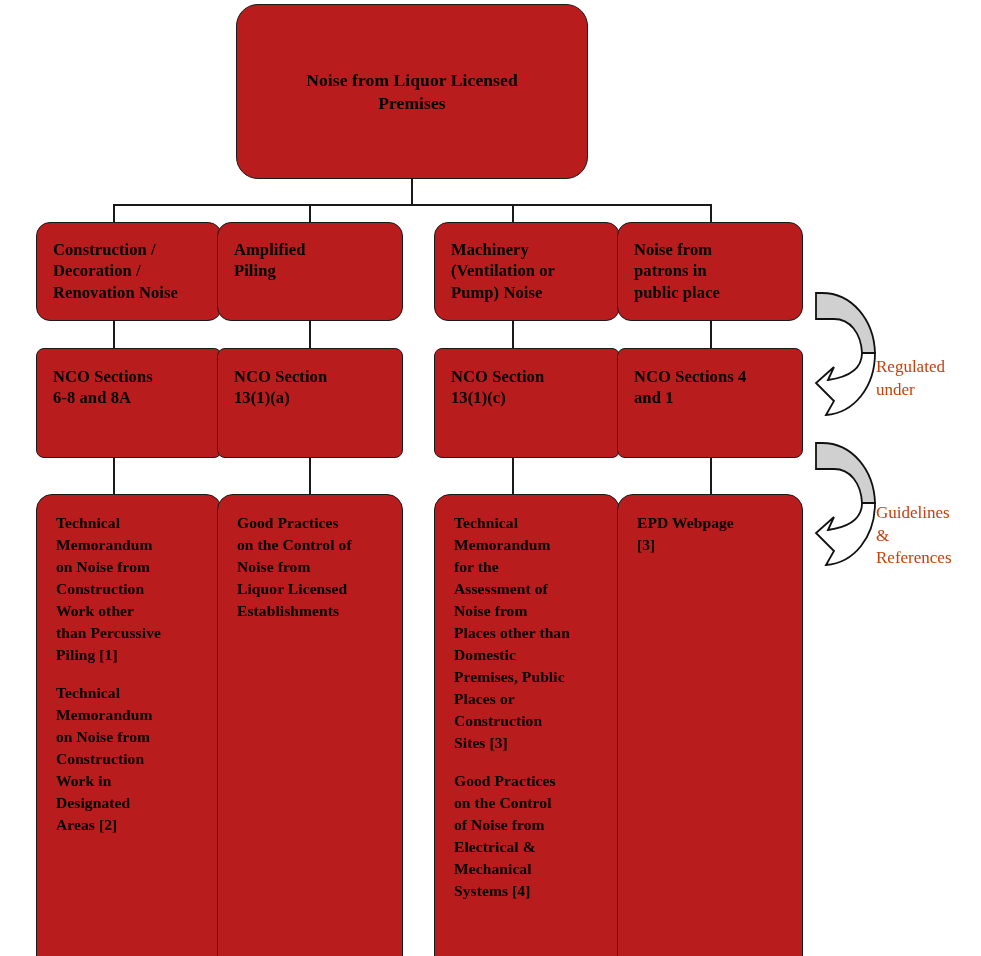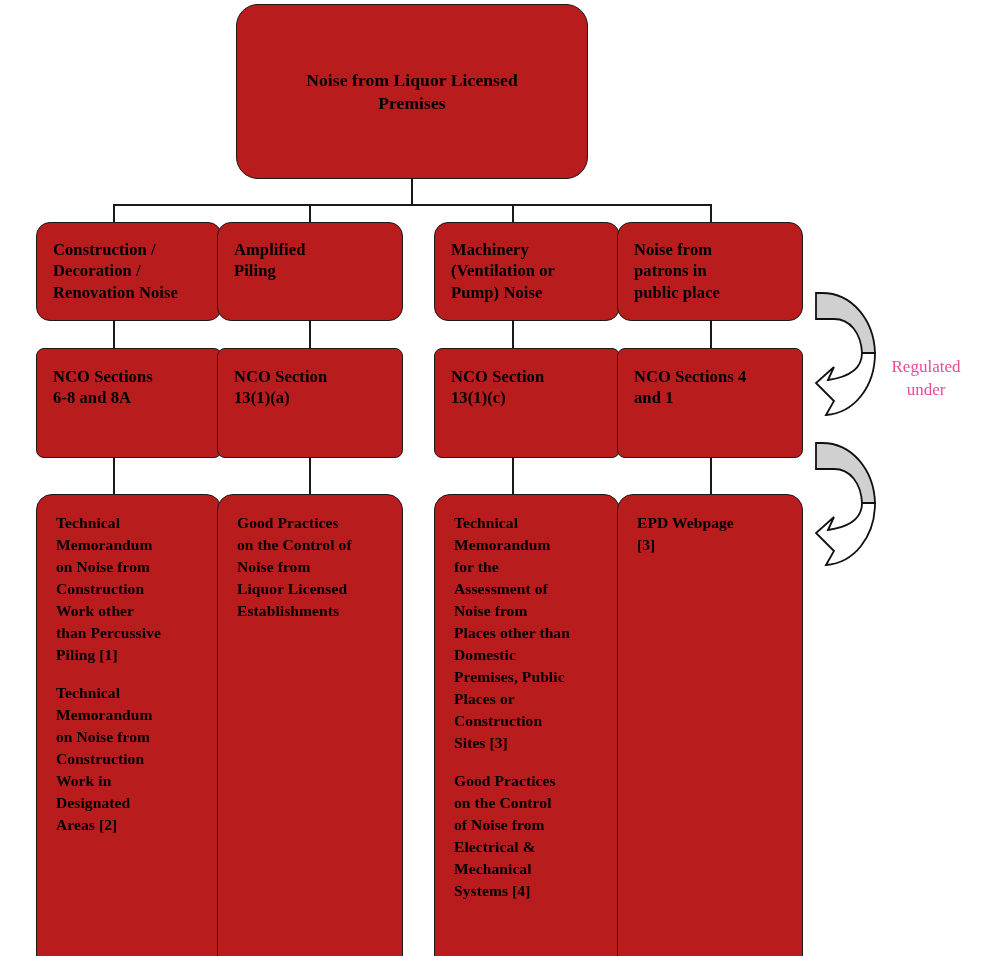--- a/index.html
+++ b/index.html
@@ -94,23 +94,22 @@
     height: 132px;
   }
   .arrow-1 { left: 812px; top: 287px; }
   .arrow-2 { left: 812px; top: 437px; }
 
   
   .side-label {
     position: absolute;
     font-size: 17px;
     line-height: 1.32;
-    text-align: center;
     white-space: pre-line;
-    color: #ec4899;
+    color: #c2410c;
   }
   .label-1 { left: 876px; top: 334px; width: 100px; }
   .label-2 { left: 876px; top: 480px; width: 104px; }
 </style>
 </head>
 <body>
 
 <div id="canvas">
 
   <div class="node node-root">
@@ -233,14 +232,19 @@
 under</span>
   </div>
 
   <svg class="arrow arrow-2" viewBox="0 0 66 132">
     <path d="M4,6 L4,32 L22,32 C38,32 49,46 50,66 L50,66 L63,66
              C62,33 40,6 10,6 Z" fill="#d0d0d0" stroke="#111111" stroke-width="1.8" stroke-linejoin="miter"></path>
     <path d="M50,66 L63,66 C63,100 42,126 14,128 L22,114 L4,96 L22,80 L16,93
              C37,90 50,82 50,66 Z" fill="#ffffff" stroke="#111111" stroke-width="1.8" stroke-linejoin="miter"></path>
   </svg>
 
+  <div class="side-label label-2">
+    <span>Guidelines
+&amp;
+References</span>
+  </div>
 
 </div>
 
 </body></html>

